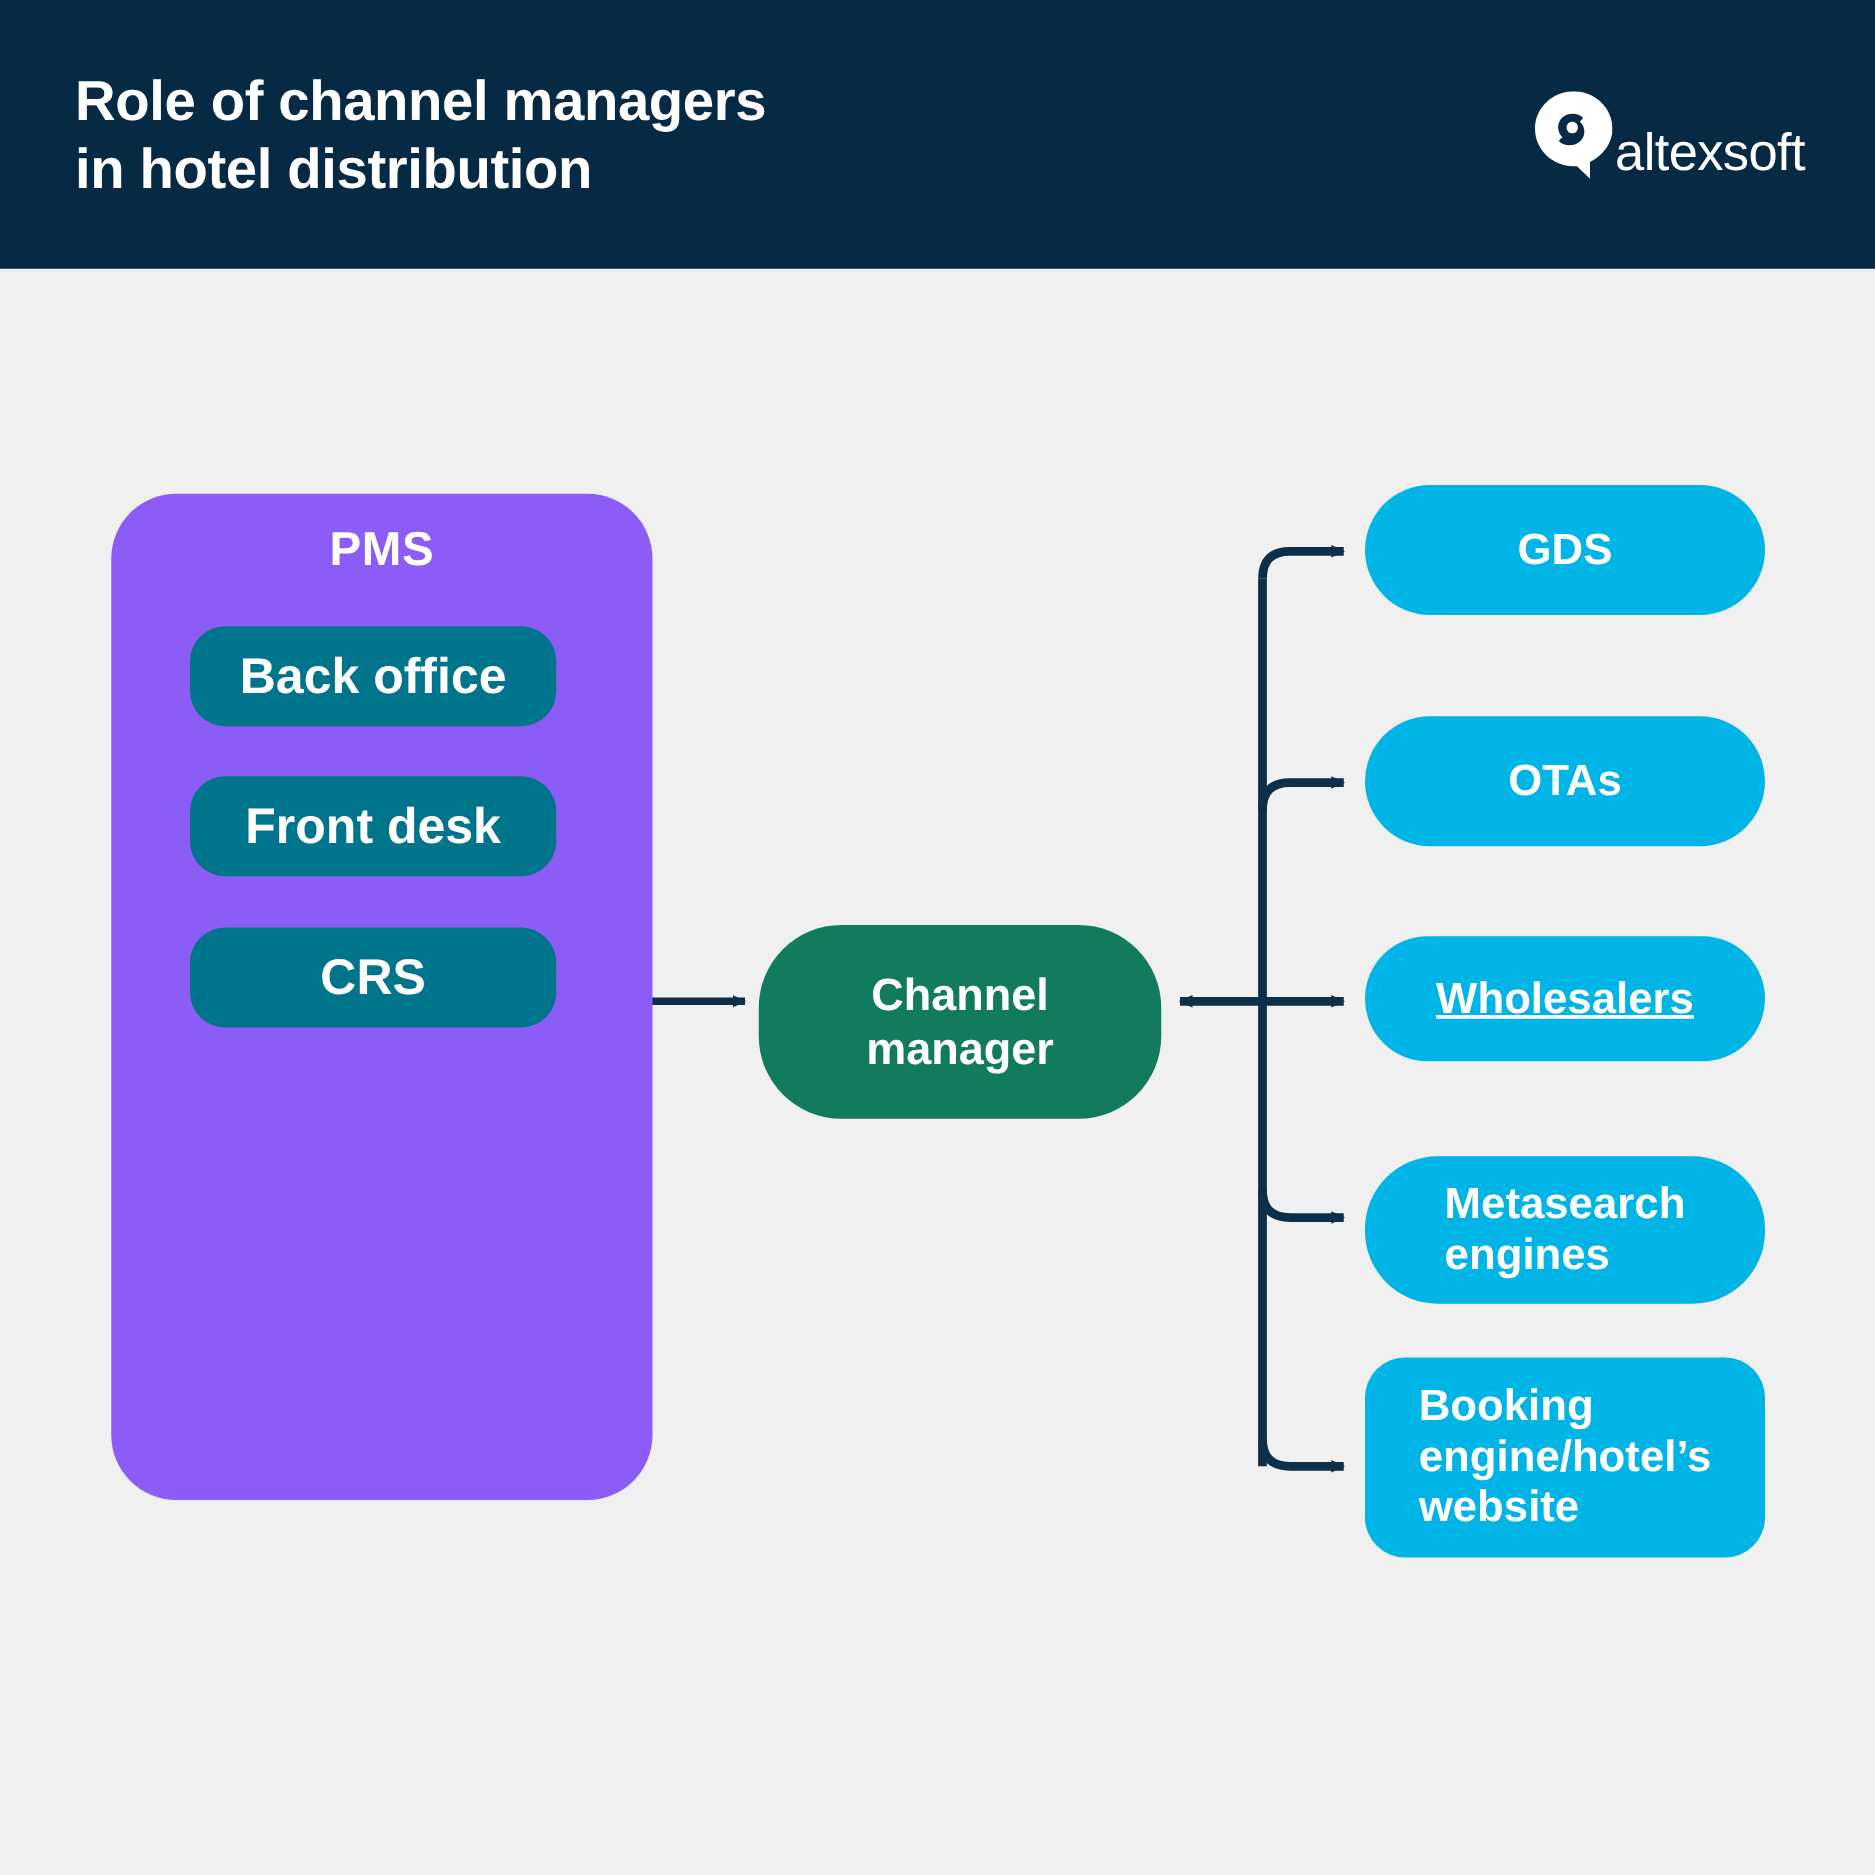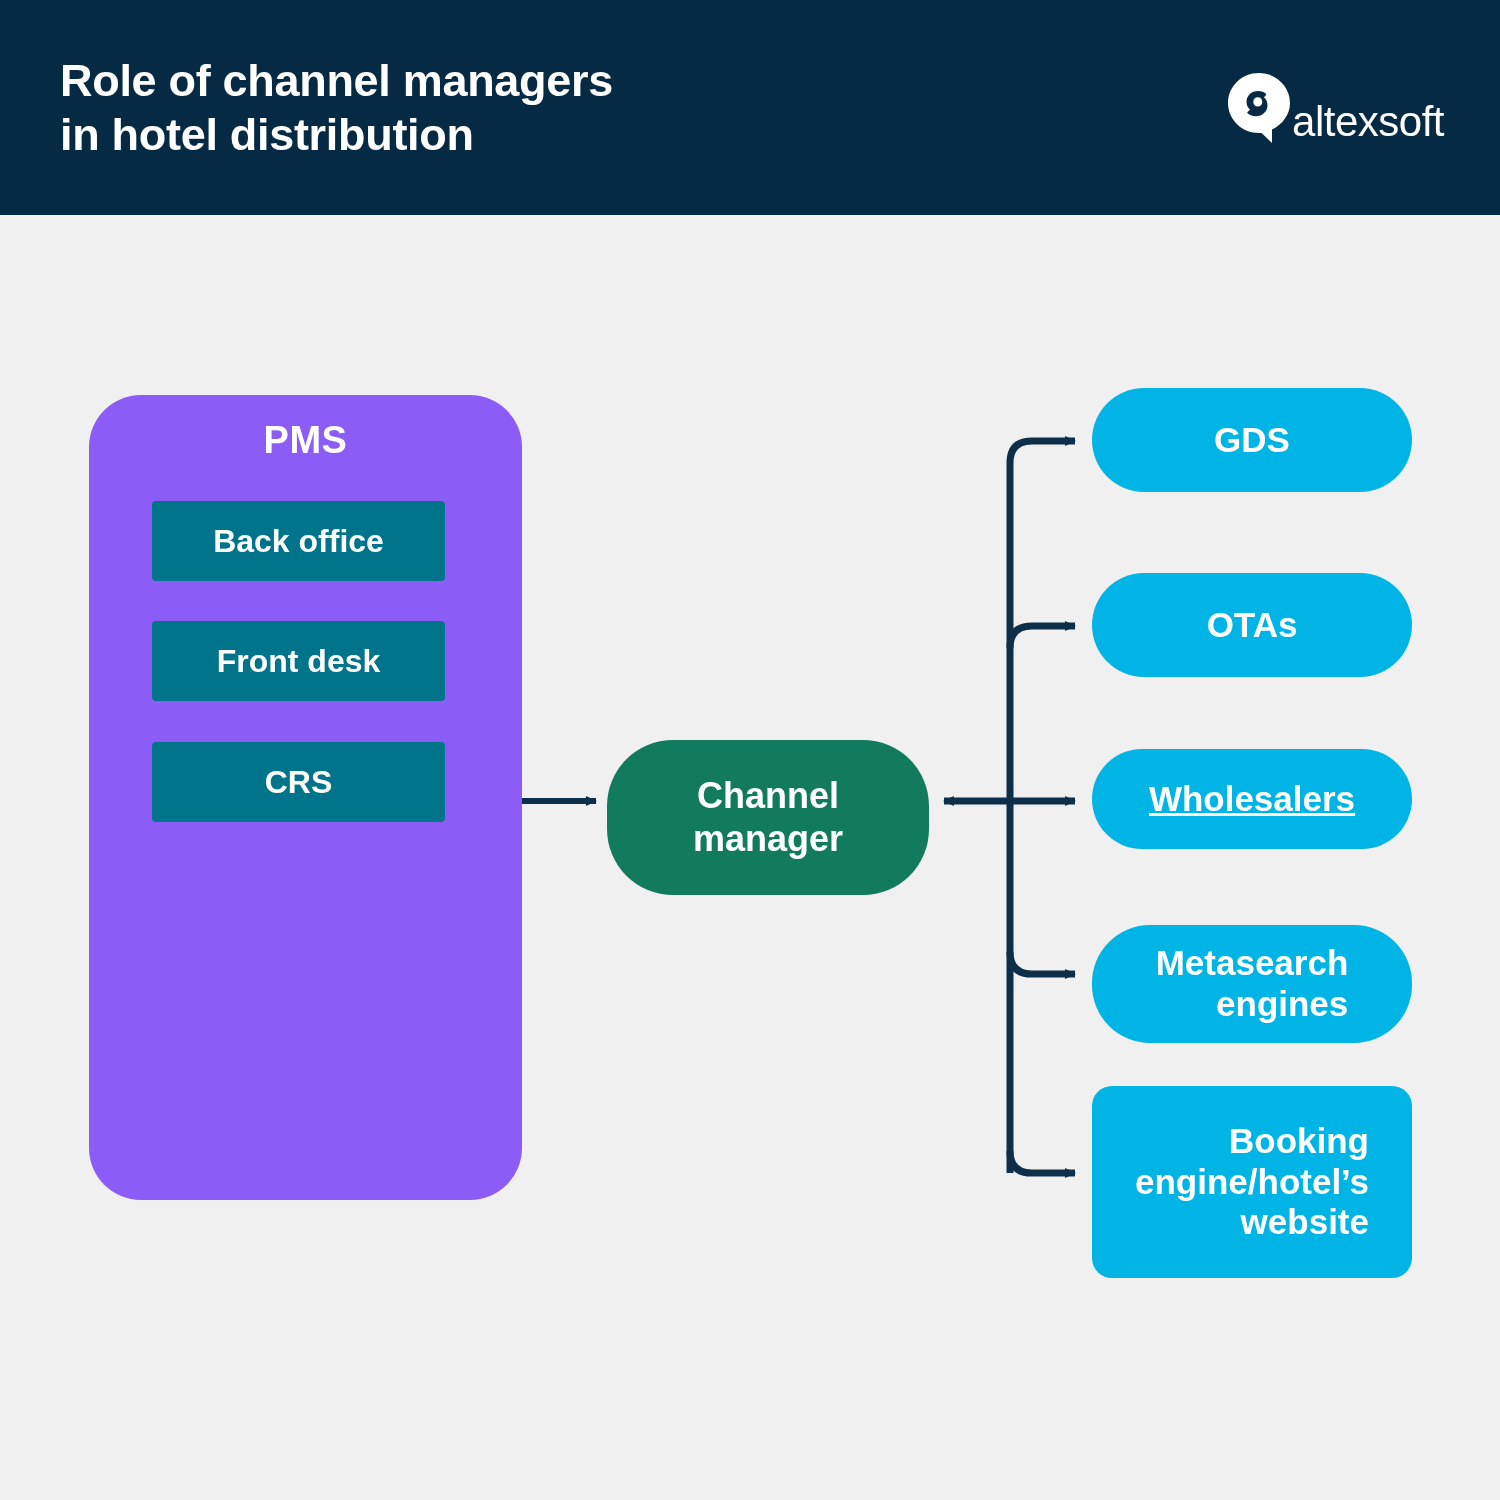--- a/index.html
+++ b/index.html
@@ -52,23 +52,23 @@
     border-radius:52px;
   }
   #pms-title {
     position:absolute; left:0; top:24px; width:433px;
     text-align:center;
     color:#ffffff; font-size:38px; font-weight:bold; letter-spacing:0.5px;
   }
   .pms-chip {
     position:absolute; left:63px;
     background:#00748b;
-    border-radius:4px;
+    border-radius:28px;
     color:#ffffff;
-    font-size:32px; font-weight:bold;
+    font-size:40px; font-weight:bold;
     display:flex; align-items:center; justify-content:center;
     text-align:center;
   }
   .chip-narrow { width:293px; left:63px; }
   .chip-wide   { width:317px; left:51px; }
 
   
   #channel-manager {
     position:absolute; left:607px; top:551px; width:322px; height:155px;
     background:#137b5d;
@@ -81,21 +81,21 @@
     margin-top:16px;
   }
 
   
   .channel-pill {
     position:absolute; left:1092px; width:320px;
     background:#00b4e5;
     color:#ffffff;
     font-size:35px; font-weight:bold; line-height:1.16;
     display:flex; align-items:center; justify-content:center;
-    text-align:right;
+    text-align:left;
     white-space:pre-line;
     padding:0 16px;
   }
 </style>
 </head>
 <body>
 
 <div id="header">
   <div id="header-title">Role of channel managers
 in hotel distribution</div>
@@ -178,19 +178,19 @@
 
   <div class="channel-pill" style="top:576px;height:100px;border-radius:52px;text-decoration:underline;">
     <span>Wholesalers</span>
   </div>
 
   <div class="channel-pill" style="top:752px;height:118px;border-radius:58px;">
     <span>Metasearch
 engines</span>
   </div>
 
-  <div class="channel-pill" style="top:913px;height:192px;border-radius:20px;">
+  <div class="channel-pill" style="top:913px;height:160px;border-radius:32px;">
     <span>Booking
 engine/hotel’s
 website</span>
   </div>
 
 </div>
 
 </body></html>

